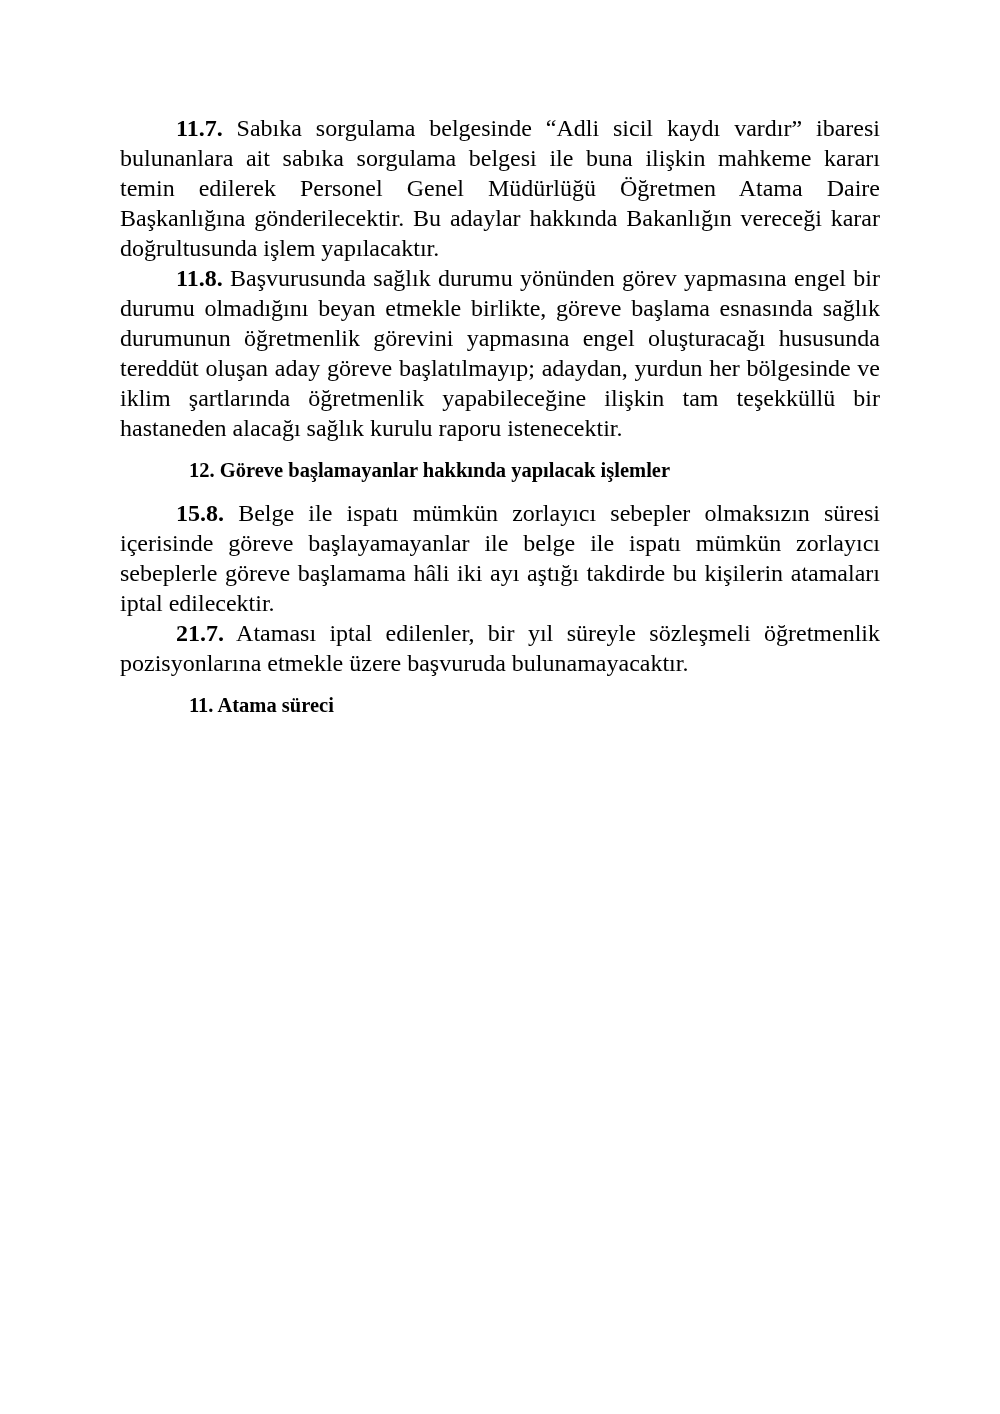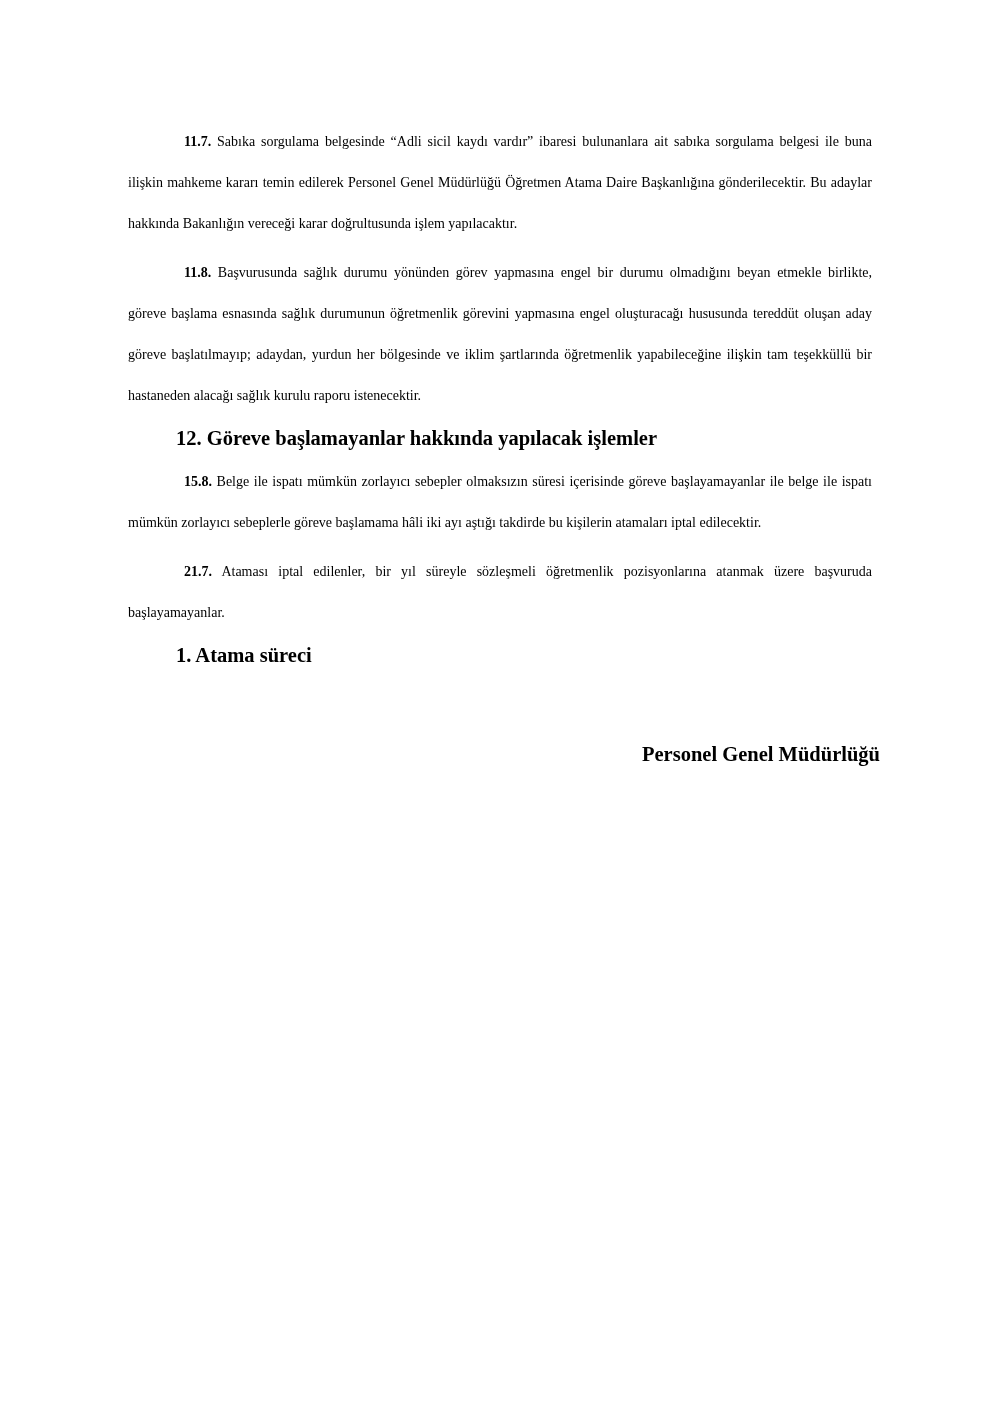--- a/index.html
+++ b/index.html
@@ -26,31 +26,31 @@
   }
 
   .text-block {
     position: absolute;
     left: 120px;
     top: 113px;
     width: 760px;
   }
 
   p.para {
-    margin: 8px;
-    font-size: 14px;
-    line-height: 41px;
+    margin: 0;
+    font-size: 24px;
+    line-height: 30px;
     text-align: justify;
     text-justify: inter-word;
     text-indent: 56px;
     hyphens: none;
   }
 
   h2.section-heading {
-    margin: 0;
+    margin: 13px;
     font-size: 20.5px;
     line-height: 29px;
     font-weight: bold;
     text-align: left;
     text-indent: 56px;
   }
 
   .num {
     font-weight: bold;
   }
@@ -80,24 +80,21 @@
 
     <p class="para"><span class="num">11.7.</span><span> Sabıka sorgulama belgesinde “Adli sicil kaydı vardır” ibaresi bulunanlara ait sabıka sorgulama belgesi ile buna ilişkin mahkeme kararı temin edilerek Personel Genel Müdürlüğü Öğretmen Atama Daire Başkanlığına gönderilecektir. Bu adaylar hakkında Bakanlığın vereceği karar doğrultusunda işlem yapılacaktır.</span></p>
 
     <p class="para"><span class="num">11.8.</span><span> Başvurusunda sağlık durumu yönünden görev yapmasına engel bir durumu olmadığını beyan etmekle birlikte, göreve başlama esnasında sağlık durumunun öğretmenlik görevini yapmasına engel oluşturacağı hususunda tereddüt oluşan aday göreve başlatılmayıp; adaydan, yurdun her bölgesinde ve iklim şartlarında öğretmenlik yapabileceğine ilişkin tam teşekküllü bir hastaneden alacağı sağlık kurulu raporu istenecektir.</span></p>
 
 
     <h2 class="section-heading gap-before">12. Göreve başlamayanlar hakkında yapılacak işlemler</h2>
 
     <p class="para"><span class="num">15.8.</span><span> Belge ile ispatı mümkün zorlayıcı sebepler olmaksızın süresi içerisinde göreve başlayamayanlar ile belge ile ispatı mümkün zorlayıcı sebeplerle göreve başlamama hâli iki ayı aştığı takdirde bu kişilerin atamaları iptal edilecektir.</span></p>
 
-    <p class="para"><span class="num">21.7.</span><span> Ataması iptal edilenler, bir yıl süreyle sözleşmeli öğretmenlik pozisyonlarına atanmak üzere başvuruda başlayamayanlar.</span></p>
+    <p class="para"><span class="num">21.7.</span><span> Ataması iptal edilenler, bir yıl süreyle sözleşmeli öğretmenlik pozisyonlarına etmekle üzere başvuruda bulunamayacaktır.</span></p>
 
-    <h2 class="section-heading gap-before">1. Atama süreci</h2>
+    <h2 class="section-heading gap-before">11. Atama süreci</h2>
 
 
   </div>
 
-  <div class="signature">
-    <span>Personel Genel Müdürlüğü</span>
-  </div>
 
 </div>
 
 </body></html>

